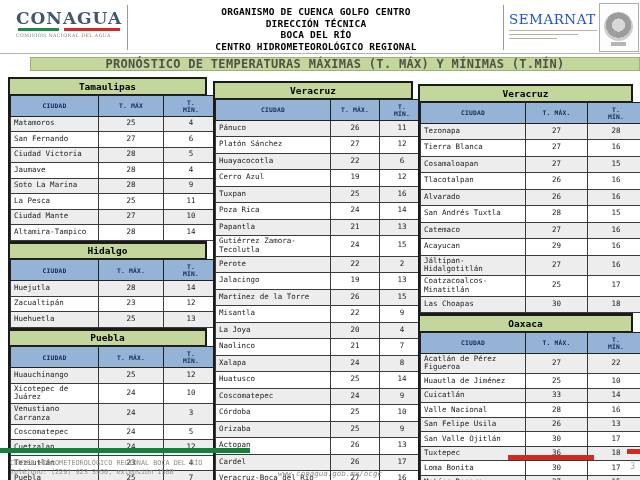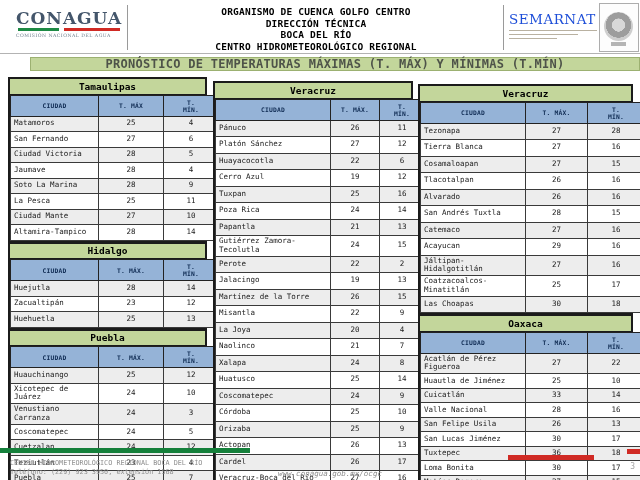--- a/index.html
+++ b/index.html
@@ -535,21 +535,21 @@
                 <td class="tmin">16</td>
               </tr>
 
               <tr>
                 <td class="city">San Felipe Usila</td>
                 <td class="tmax">26</td>
                 <td class="tmin">13</td>
               </tr>
 
               <tr>
-                <td class="city">San Lucas Jiménez</td>
+                <td class="city">San Valle Ojitlán</td>
                 <td class="tmax">30</td>
                 <td class="tmin">17</td>
               </tr>
 
               <tr>
                 <td class="city">Tuxtepec</td>
                 <td class="tmax">36</td>
                 <td class="tmin">18</td>
               </tr>
 

